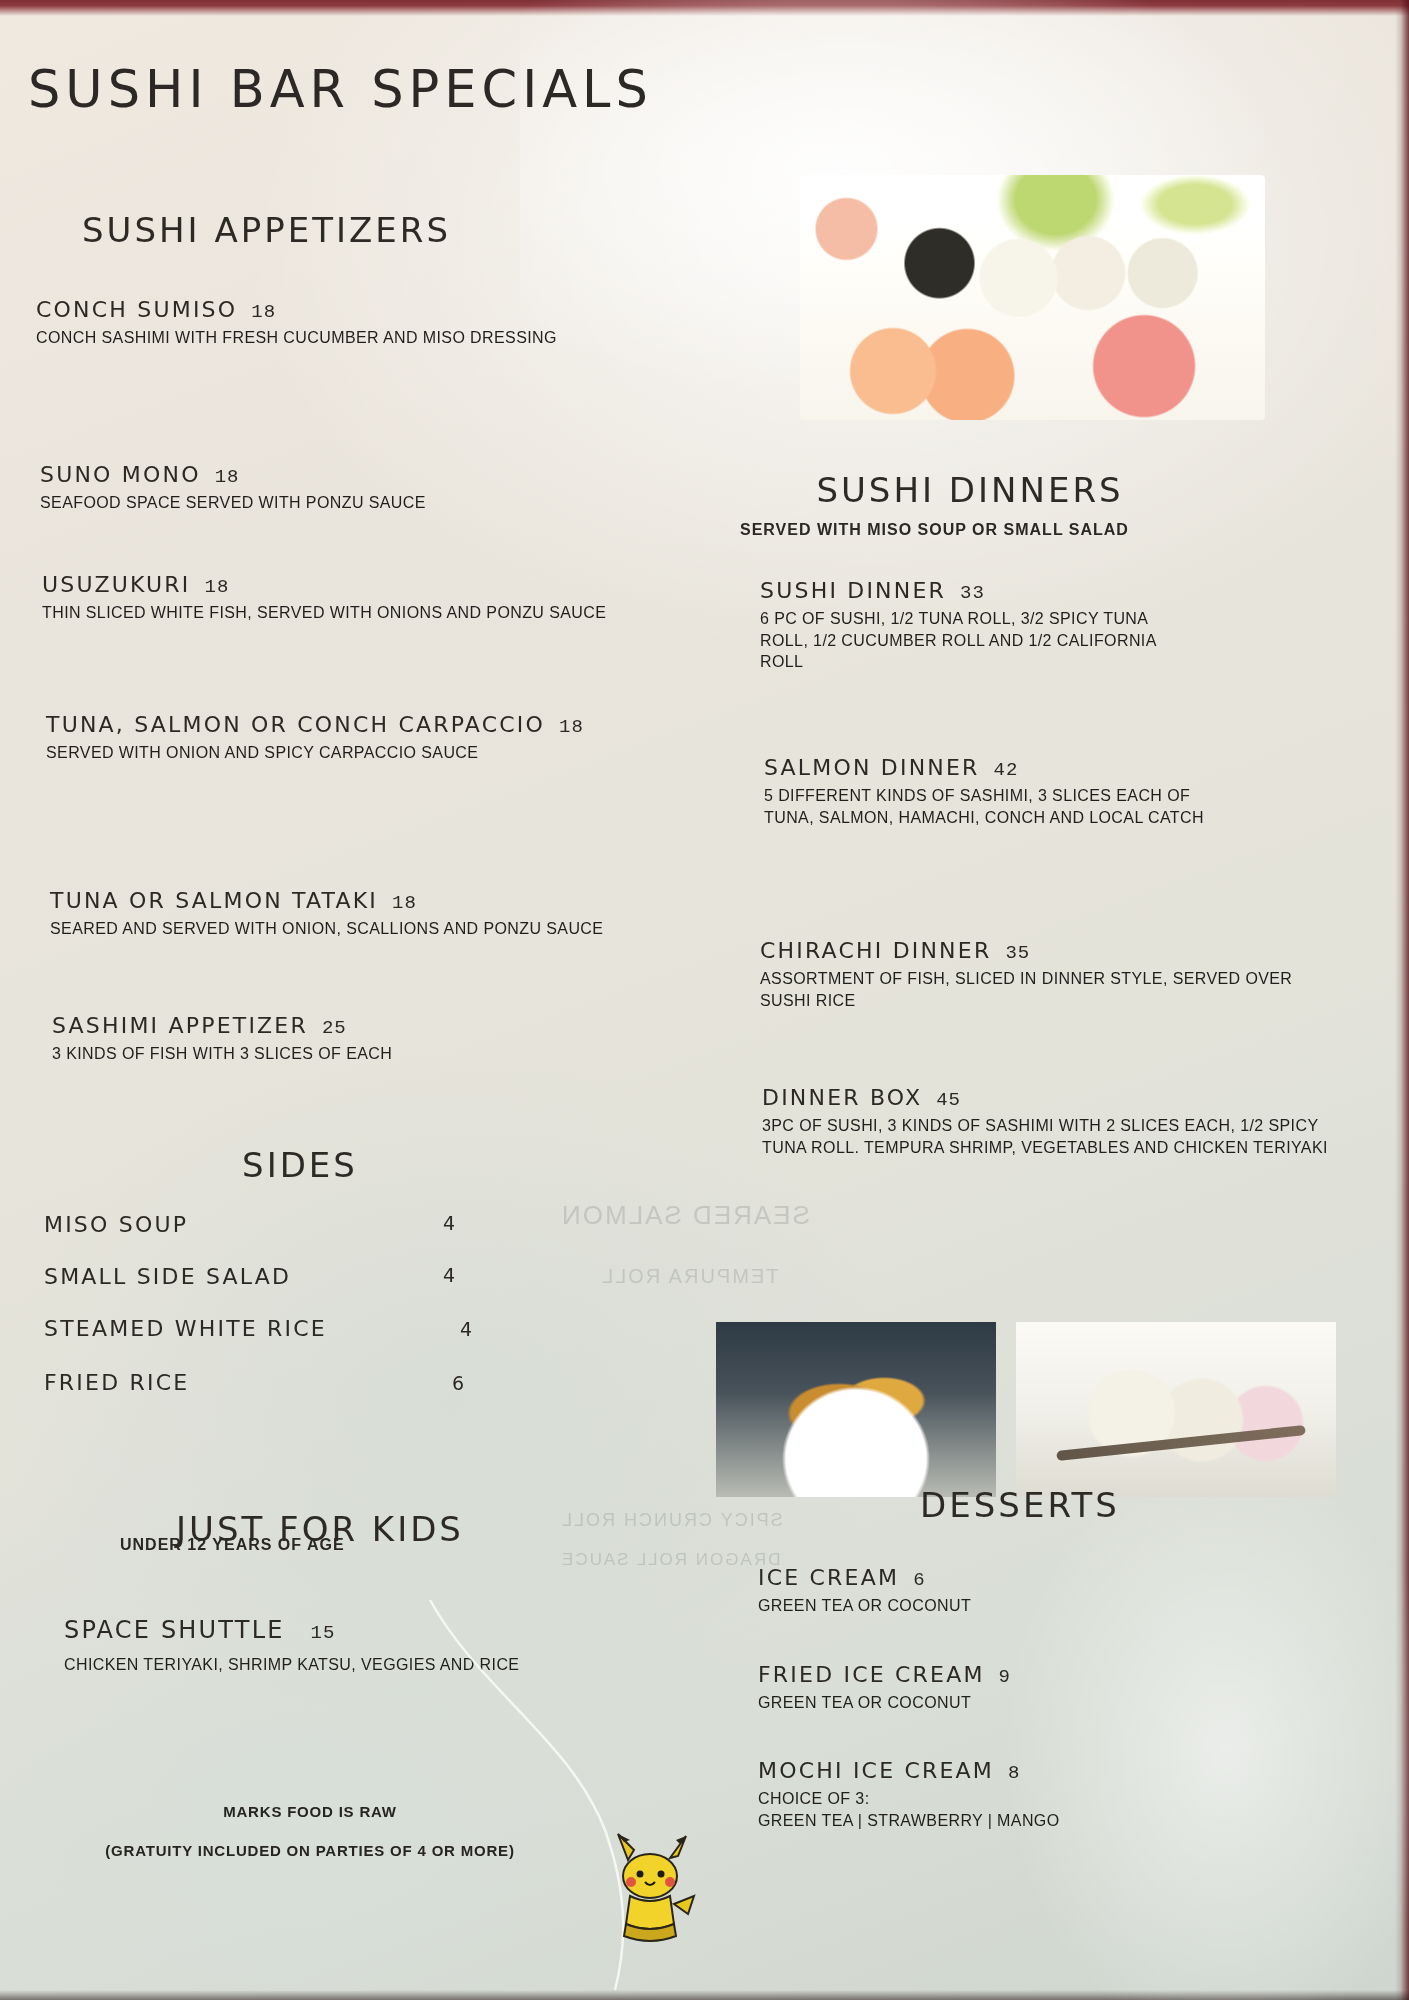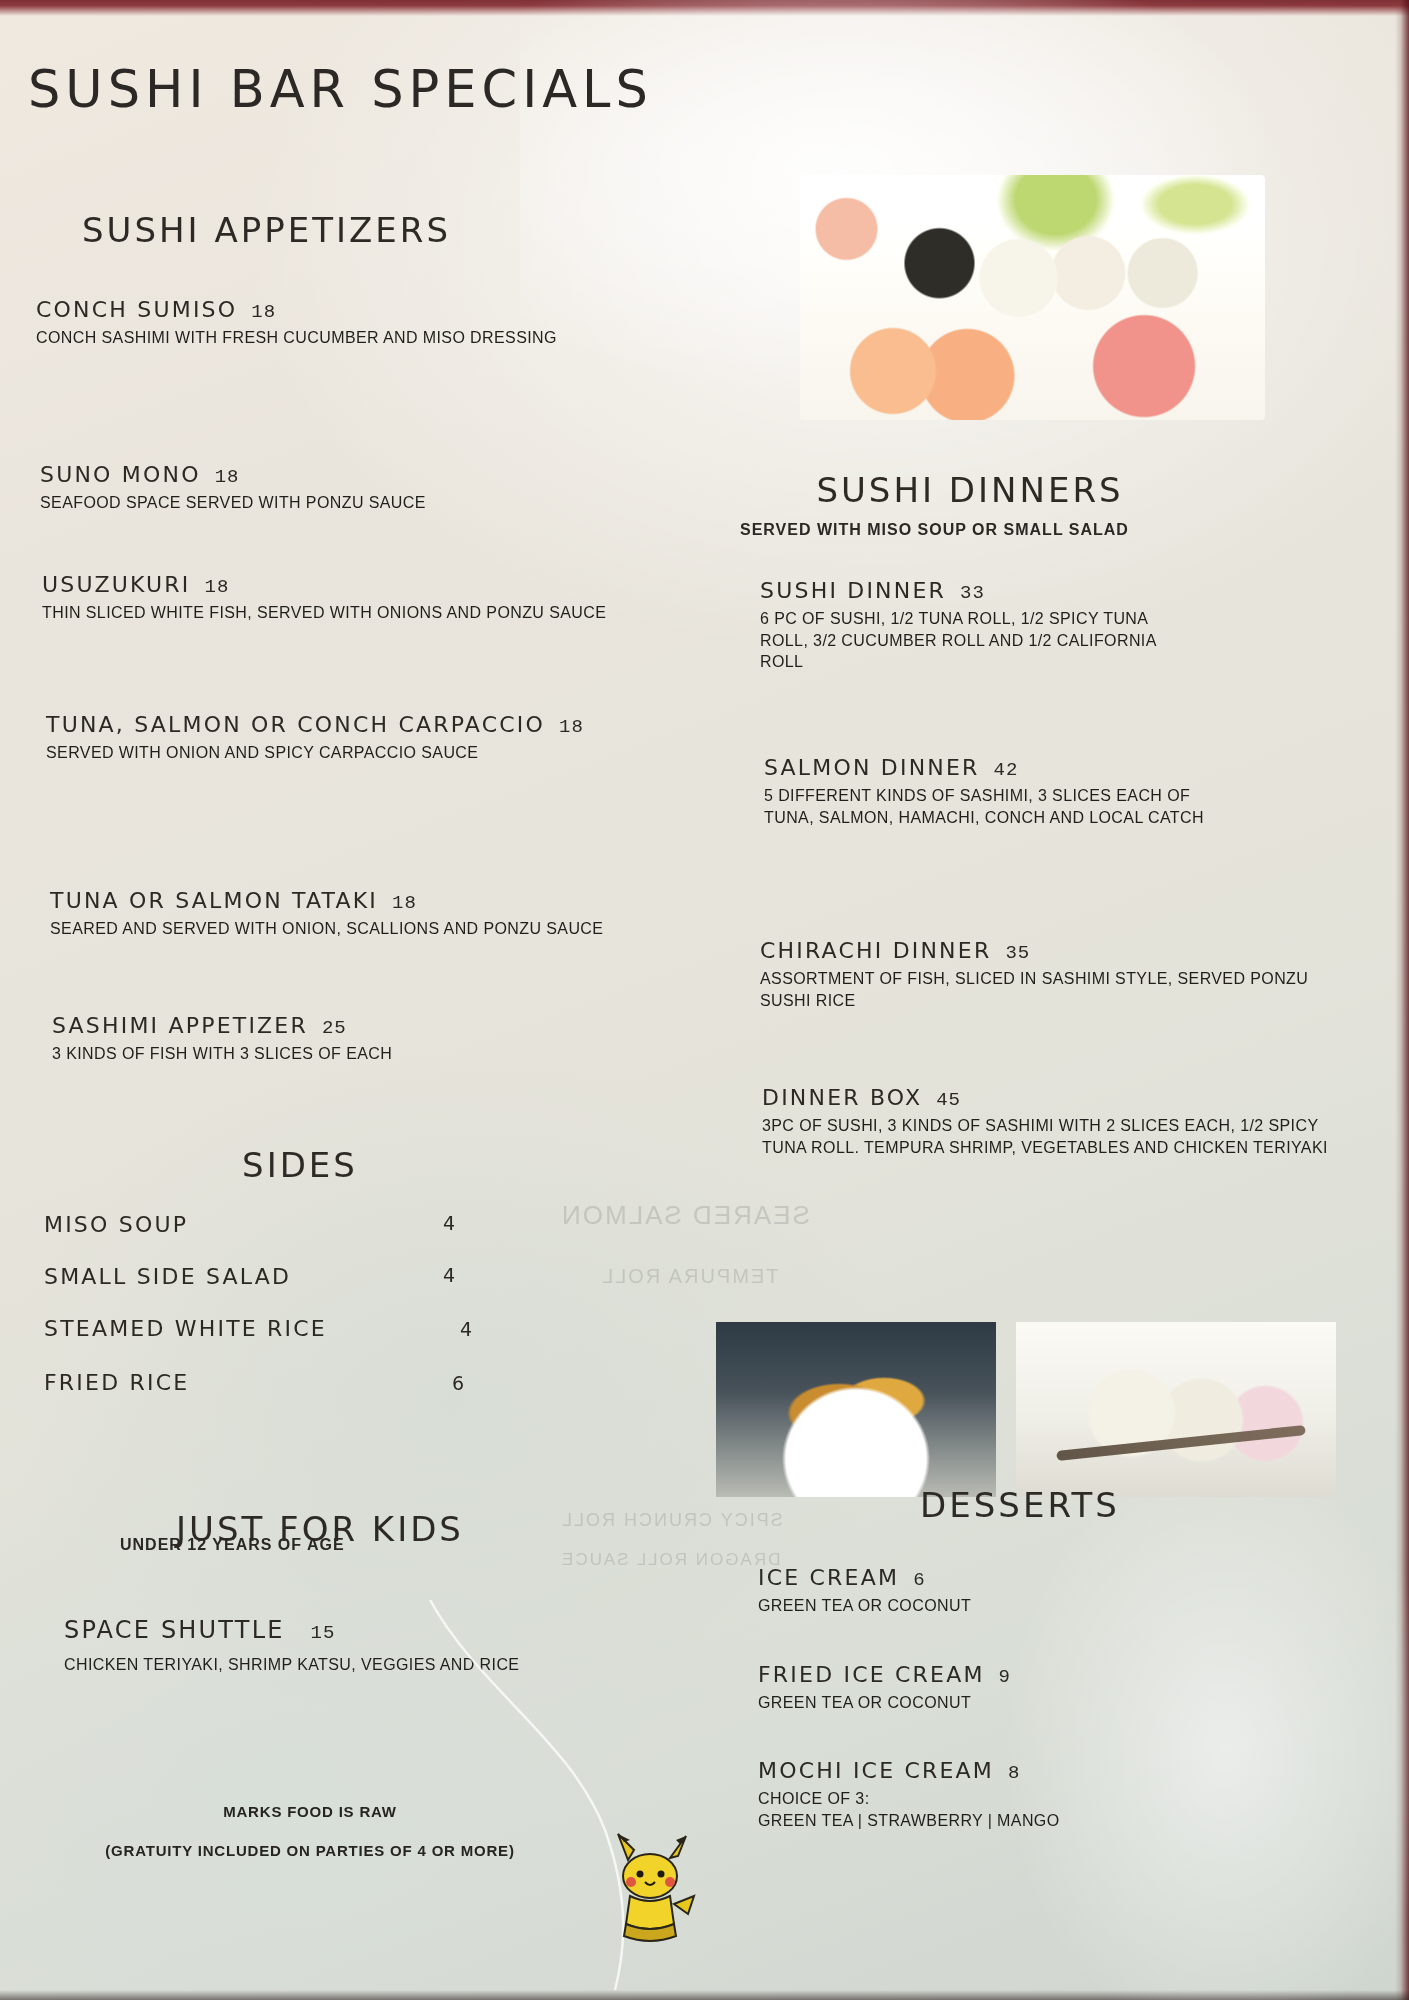--- a/index.html
+++ b/index.html
@@ -267,31 +267,31 @@
   <div class="item" style="left:52px; top:1013px; width:640px;">
     <span class="item-name">SASHIMI APPETIZER</span><span class="item-price">25</span>
     <div class="item-desc">3 KINDS OF FISH WITH 3 SLICES OF EACH</div>
   </div>
 
   <div class="sec-head-center hand" style="left:760px; top:470px; width:420px;">SUSHI DINNERS</div>
   <div class="sub-head print" style="left:740px; top:521px; width:470px; font-weight:600;">SERVED WITH MISO SOUP OR SMALL SALAD</div>
 
   <div class="item" style="left:760px; top:578px; width:600px;">
     <span class="item-name">SUSHI DINNER</span><span class="item-price">33</span>
-    <div class="item-desc" style="max-width:430px;">6 PC OF SUSHI, 1/2 TUNA ROLL, 1/2 SPICY TUNA ROLL, 3/2 CUCUMBER ROLL AND 1/2 CALIFORNIA ROLL</div>
+    <div class="item-desc" style="max-width:430px;">6 PC OF SUSHI, 1/2 TUNA ROLL, 3/2 SPICY TUNA ROLL, 1/2 CUCUMBER ROLL AND 1/2 CALIFORNIA ROLL</div>
   </div>
 
   <div class="item" style="left:764px; top:755px; width:600px;">
     <span class="item-name">SALMON DINNER</span><span class="item-price">42</span>
     <div class="item-desc" style="max-width:470px;">5 DIFFERENT KINDS OF SASHIMI, 3 SLICES EACH OF TUNA, SALMON, HAMACHI, CONCH AND LOCAL CATCH</div>
   </div>
 
   <div class="item" style="left:760px; top:938px; width:600px;">
     <span class="item-name">CHIRACHI DINNER</span><span class="item-price">35</span>
-    <div class="item-desc" style="max-width:560px;">ASSORTMENT OF FISH, SLICED IN SASHIMI STYLE, SERVED PONZU SUSHI RICE</div>
+    <div class="item-desc" style="max-width:560px;">ASSORTMENT OF FISH, SLICED IN DINNER STYLE, SERVED OVER SUSHI RICE</div>
   </div>
 
   <div class="item" style="left:762px; top:1085px; width:600px;">
     <span class="item-name">DINNER BOX</span><span class="item-price">45</span>
     <div class="item-desc" style="max-width:570px;">3PC OF SUSHI, 3 KINDS OF SASHIMI WITH 2 SLICES EACH, 1/2 SPICY TUNA ROLL. TEMPURA SHRIMP, VEGETABLES AND CHICKEN TERIYAKI</div>
   </div>
 
   <div class="sec-head-center hand" style="left:130px; top:1145px; width:340px;">SIDES</div>
 
   <div class="sides-row-name" style="left:44px; top:1212px;">MISO SOUP</div>

